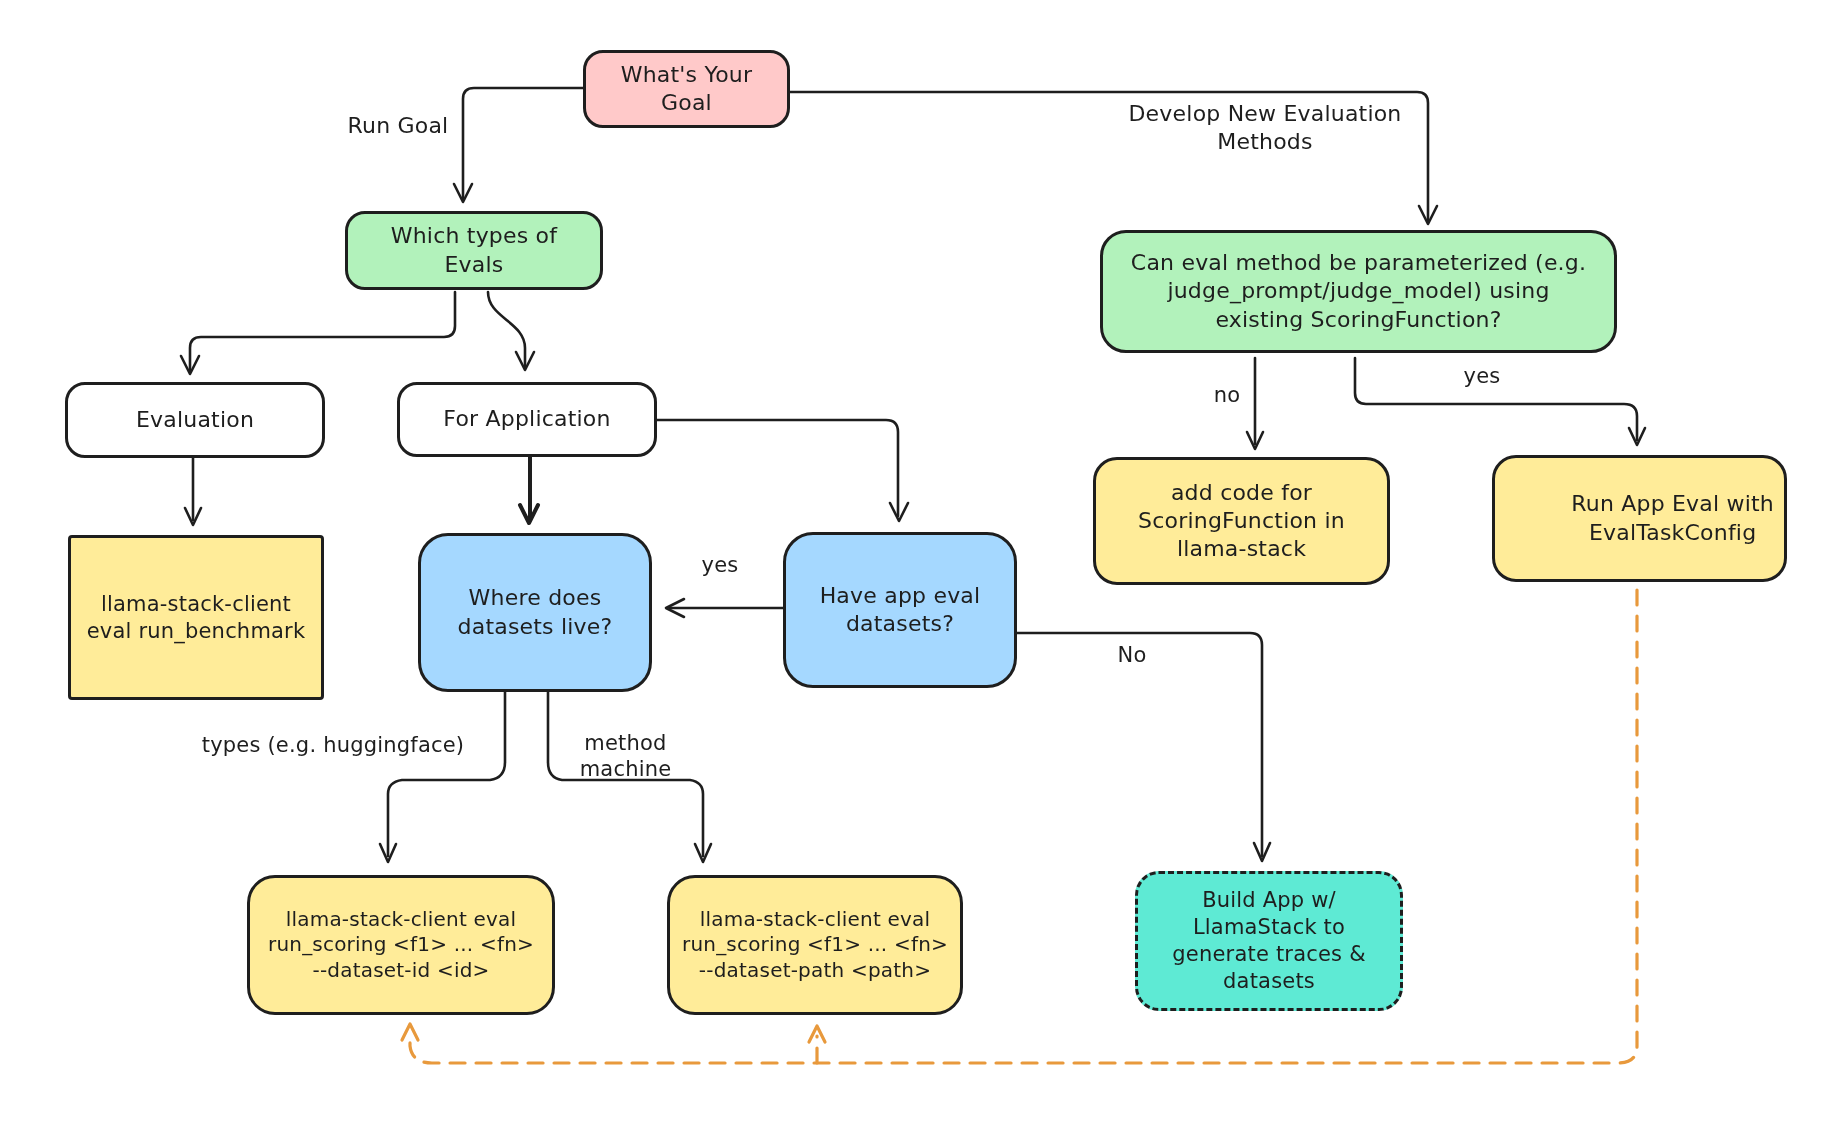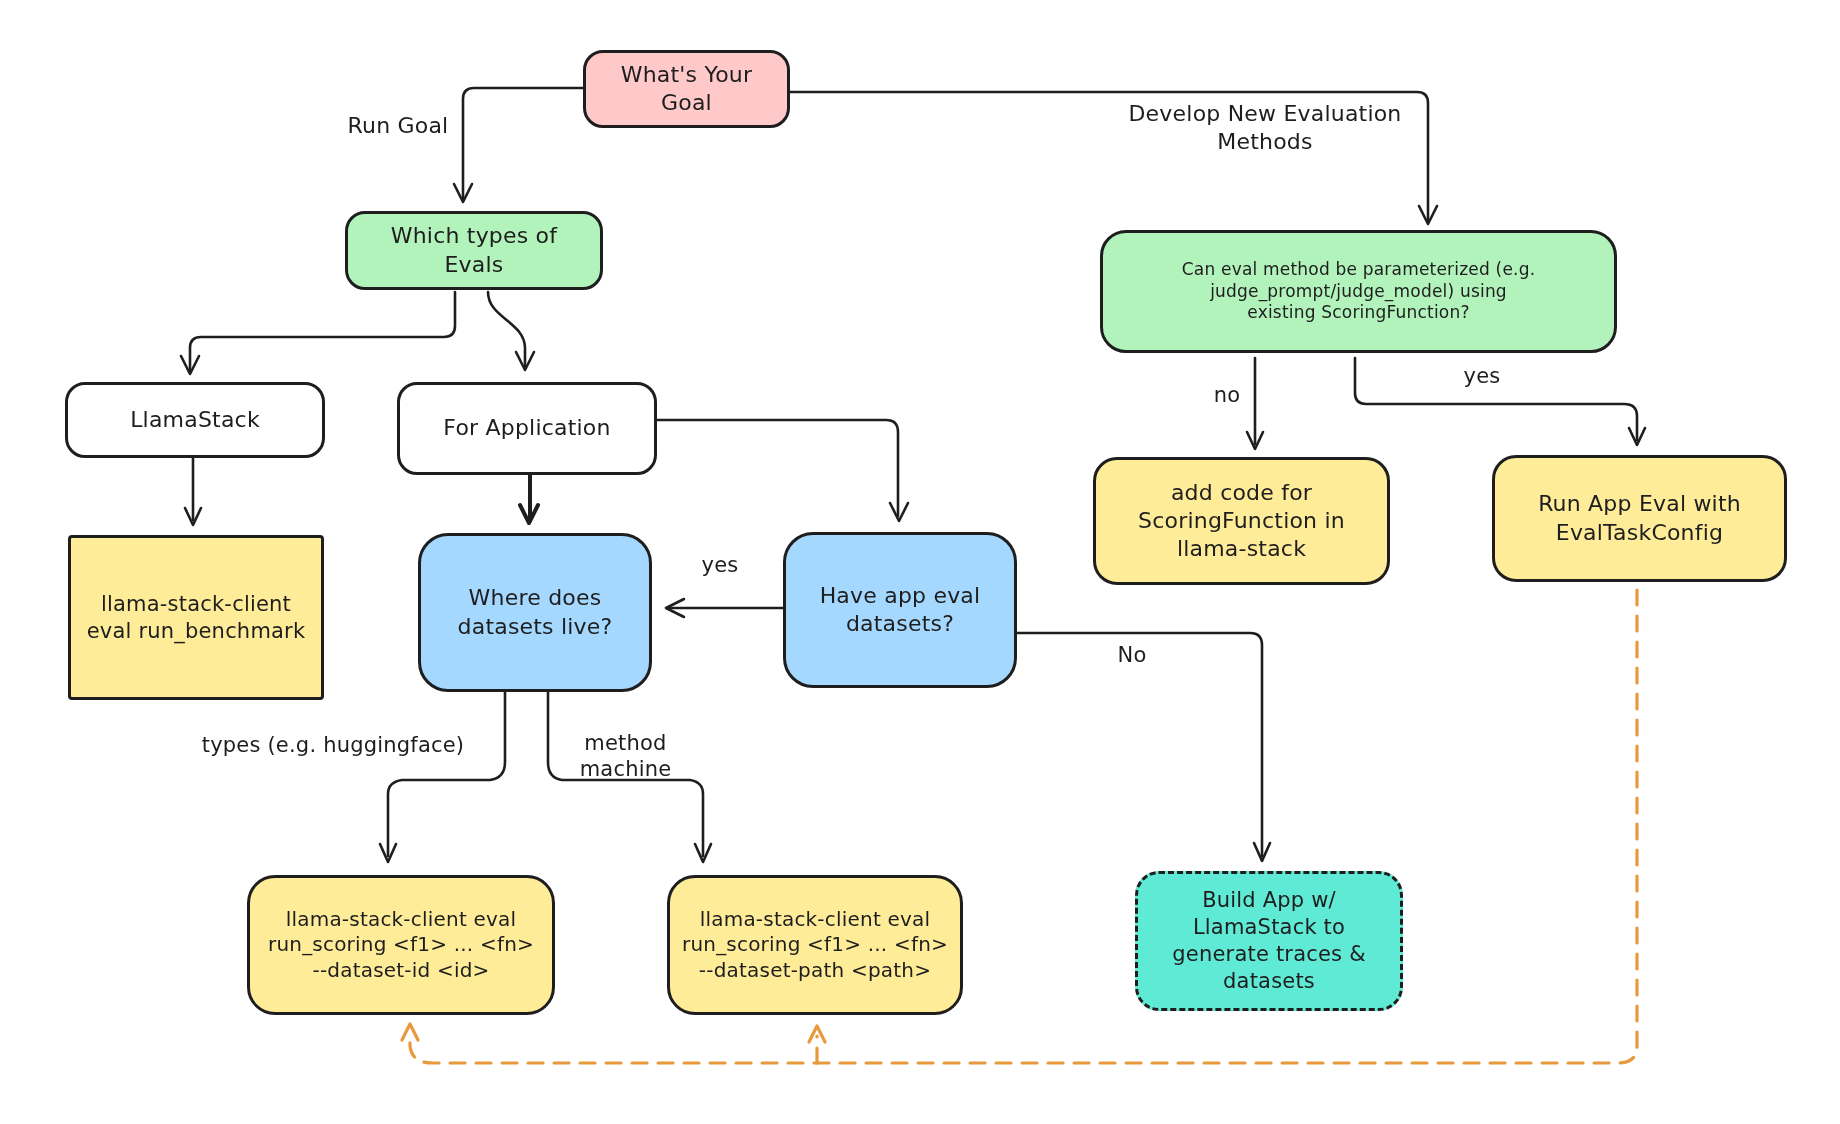--- a/index.html
+++ b/index.html
@@ -24,28 +24,28 @@
   }
   .node span{white-space:pre-line;}
   .elabel{
     position:absolute;z-index:2;
     white-space:pre-line;text-align:center;
     line-height:1.25;letter-spacing:0.2px;
   }
   
   #n-goal      {left:583px;top:50px;  width:207px;height:78px; background:#ffc9c9;border-radius:20px;font-size:22px;}
   #n-which     {left:345px;top:211px; width:258px;height:79px; background:#b2f2bb;border-radius:20px;font-size:22px;}
-  #n-caneval   {left:1100px;top:230px;width:517px;height:123px;background:#b2f2bb;border-radius:26px;font-size:17px;}
+  #n-caneval   {left:1100px;top:230px;width:517px;height:123px;background:#b2f2bb;border-radius:26px;font-size:22px;}
   #n-benchmark {left:65px;top:382px;  width:260px;height:76px; background:#ffffff;border-radius:20px;font-size:22px;}
-  #n-forapp    {left:397px;top:382px; width:260px;height:93px; background:#ffffff;border-radius:20px;font-size:22px;}
+  #n-forapp    {left:397px;top:382px; width:260px;height:75px; background:#ffffff;border-radius:20px;font-size:22px;}
   #n-runbench  {left:68px;top:535px;  width:256px;height:165px;background:#ffec99;border-radius:4px;font-size:21px;}
   #n-where     {left:418px;top:533px; width:234px;height:159px;background:#a5d8ff;border-radius:30px;font-size:22px;}
   #n-have      {left:783px;top:532px; width:234px;height:156px;background:#a5d8ff;border-radius:30px;font-size:22px;}
   #n-addcode   {left:1093px;top:457px;width:297px;height:128px;background:#ffec99;border-radius:24px;font-size:22px;}
-  #n-runapp    {left:1492px;top:455px;width:295px;height:127px;background:#ffec99;border-radius:24px;font-size:22px;}
+  #n-runapp    {left:1492px;top:455px;width:295px;height:127px;background:#ffec99;border-radius:24px;font-size:22px;justify-content:flex-end;}
   #n-scoringid {left:247px;top:875px; width:308px;height:140px;background:#ffec99;border-radius:28px;font-size:20px;}
   #n-scoringpath{left:667px;top:875px;width:296px;height:140px;background:#ffec99;border-radius:28px;font-size:20px;}
   #n-buildapp  {left:1135px;top:871px;width:268px;height:140px;background:#5eead4;border-radius:24px;font-size:21px;border-style:dashed;border-width:3.5px;}
   
   #l-runevals  {left:328px;top:112px;width:140px;font-size:22px;}
   #l-develop   {left:1100px;top:100px;width:330px;font-size:22px;}
   #l-no-lower  {left:1205px;top:382px;width:44px;font-size:21px;}
   #l-yes-right {left:1452px;top:363px;width:60px;font-size:21px;}
   #l-yes-mid   {left:690px;top:552px;width:60px;font-size:21px;}
   #l-no-cap    {left:1106px;top:642px;width:52px;font-size:21px;}
@@ -142,21 +142,21 @@
 Evals</span>
   </div>
 
   <div class="node" id="n-caneval">
     <span>Can eval method be parameterized (e.g.
 judge_prompt/judge_model) using
 existing ScoringFunction?</span>
   </div>
 
   <div class="node" id="n-benchmark">
-    <span>LlamaStack</span>
+    <span>Evaluation</span>
   </div>
 
   <div class="node" id="n-forapp">
     <span>For Application</span>
   </div>
 
   <div class="node" id="n-runbench">
     <span>llama-stack-client
 eval run_benchmark</span>
   </div>

